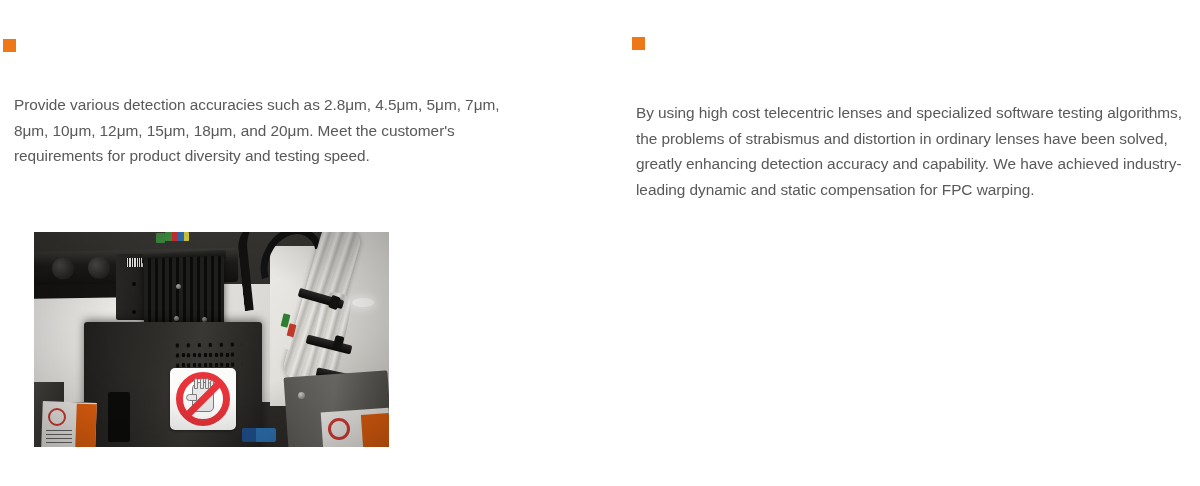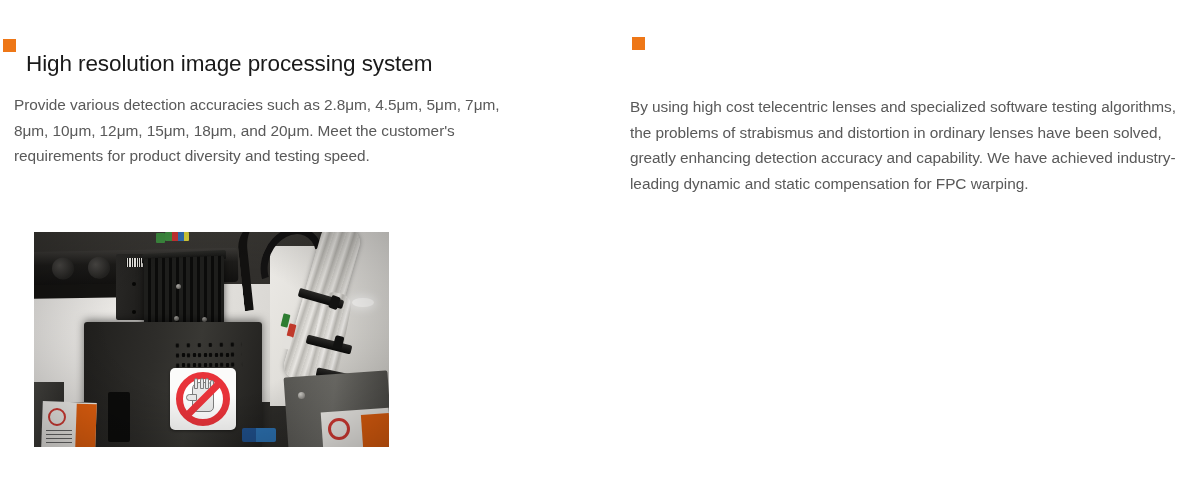--- a/index.html
+++ b/index.html
@@ -374,21 +374,20 @@
 </style>
 </head>
 <body>
 
 <div class="page">
 
   <div class="col col-left">
 
     <div class="heading-left-wrap">
       <span class="bullet"></span>
-      <h2 class="feature-heading">High resolution image processing system</h2>
     </div>
 
     <div class="body-left-wrap">
       <p class="feature-body" style="margin:12px;">Provide various detection accuracies such as 2.8μm, 4.5μm, 5μm, 7μm, 8μm, 10μm, 12μm, 15μm, 18μm, and 20μm. Meet the customer's requirements for product diversity and testing speed.</p>
     </div>
 
     <div class="figure photo-machine">
 
       <div class="pm pm-wall"></div>
       <div class="pm pm-wall-white"></div>
@@ -465,18 +464,18 @@
     </div>
   </div>
 
   <div class="col col-right">
 
     <div class="heading-right-wrap">
       <span class="bullet"></span>
     </div>
 
     <div class="body-right-wrap">
-      <p class="feature-body" style="margin:0;">By using high cost telecentric lenses and specialized software testing algorithms, the problems of strabismus and distortion in ordinary lenses have been solved, greatly enhancing detection accuracy and capability. We have achieved industry-leading dynamic and static compensation for FPC warping.</p>
+      <p class="feature-body" style="margin:6px;">By using high cost telecentric lenses and specialized software testing algorithms, the problems of strabismus and distortion in ordinary lenses have been solved, greatly enhancing detection accuracy and capability. We have achieved industry-leading dynamic and static compensation for FPC warping.</p>
     </div>
 
   </div>
 
 </div>
 
 </body></html>

